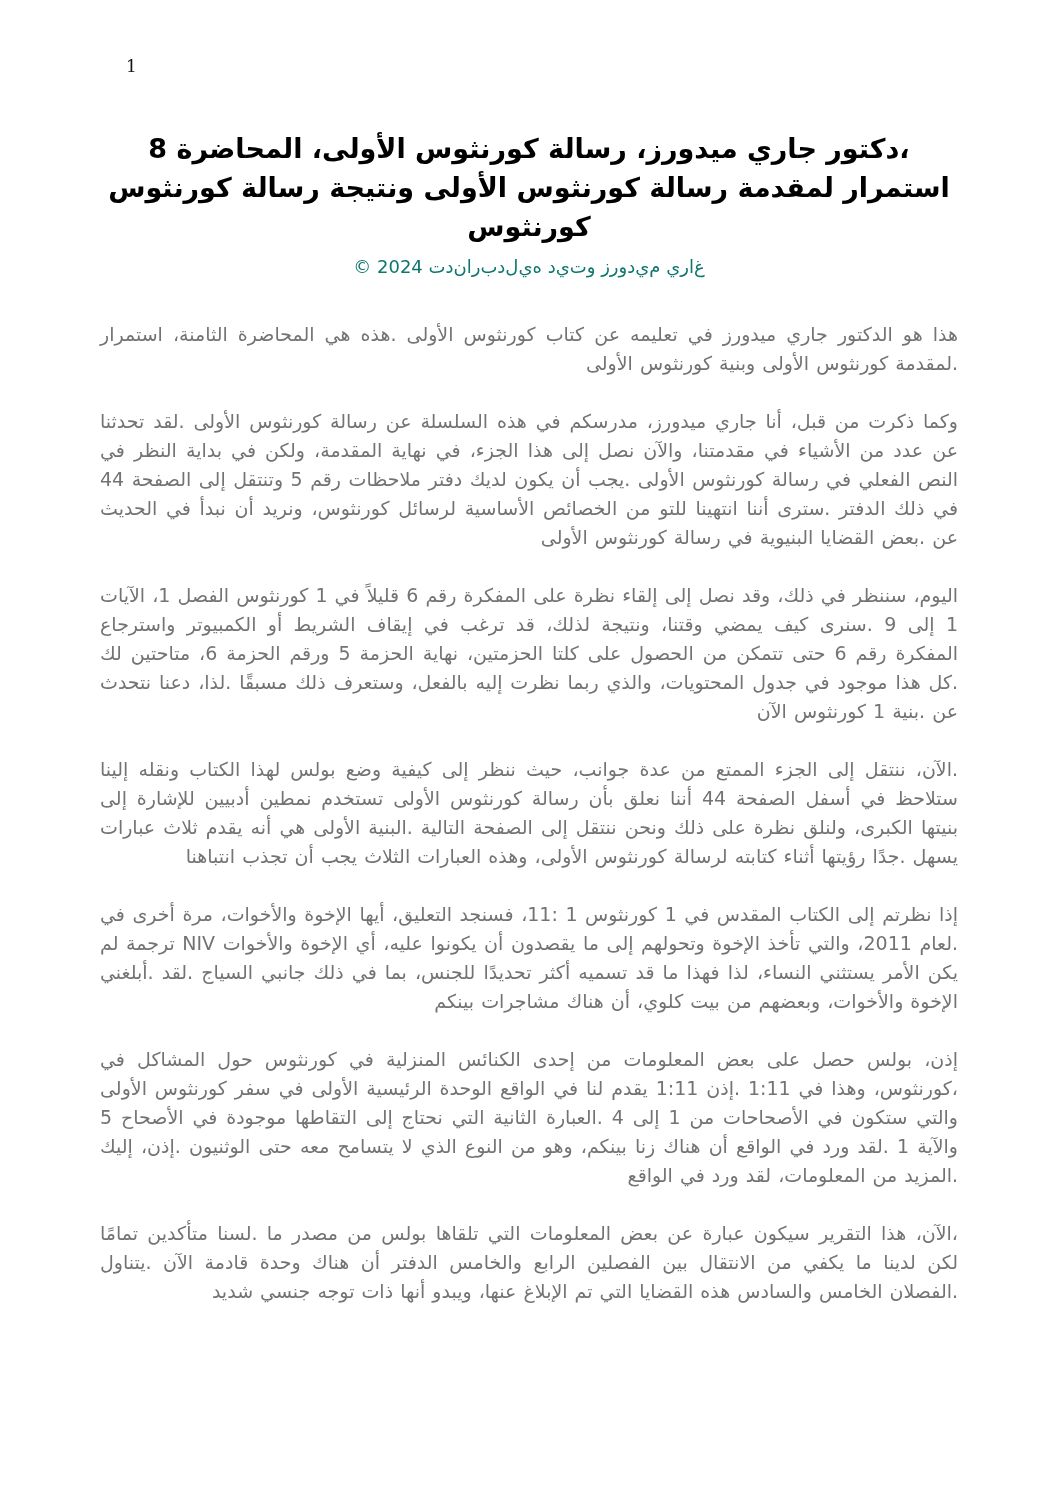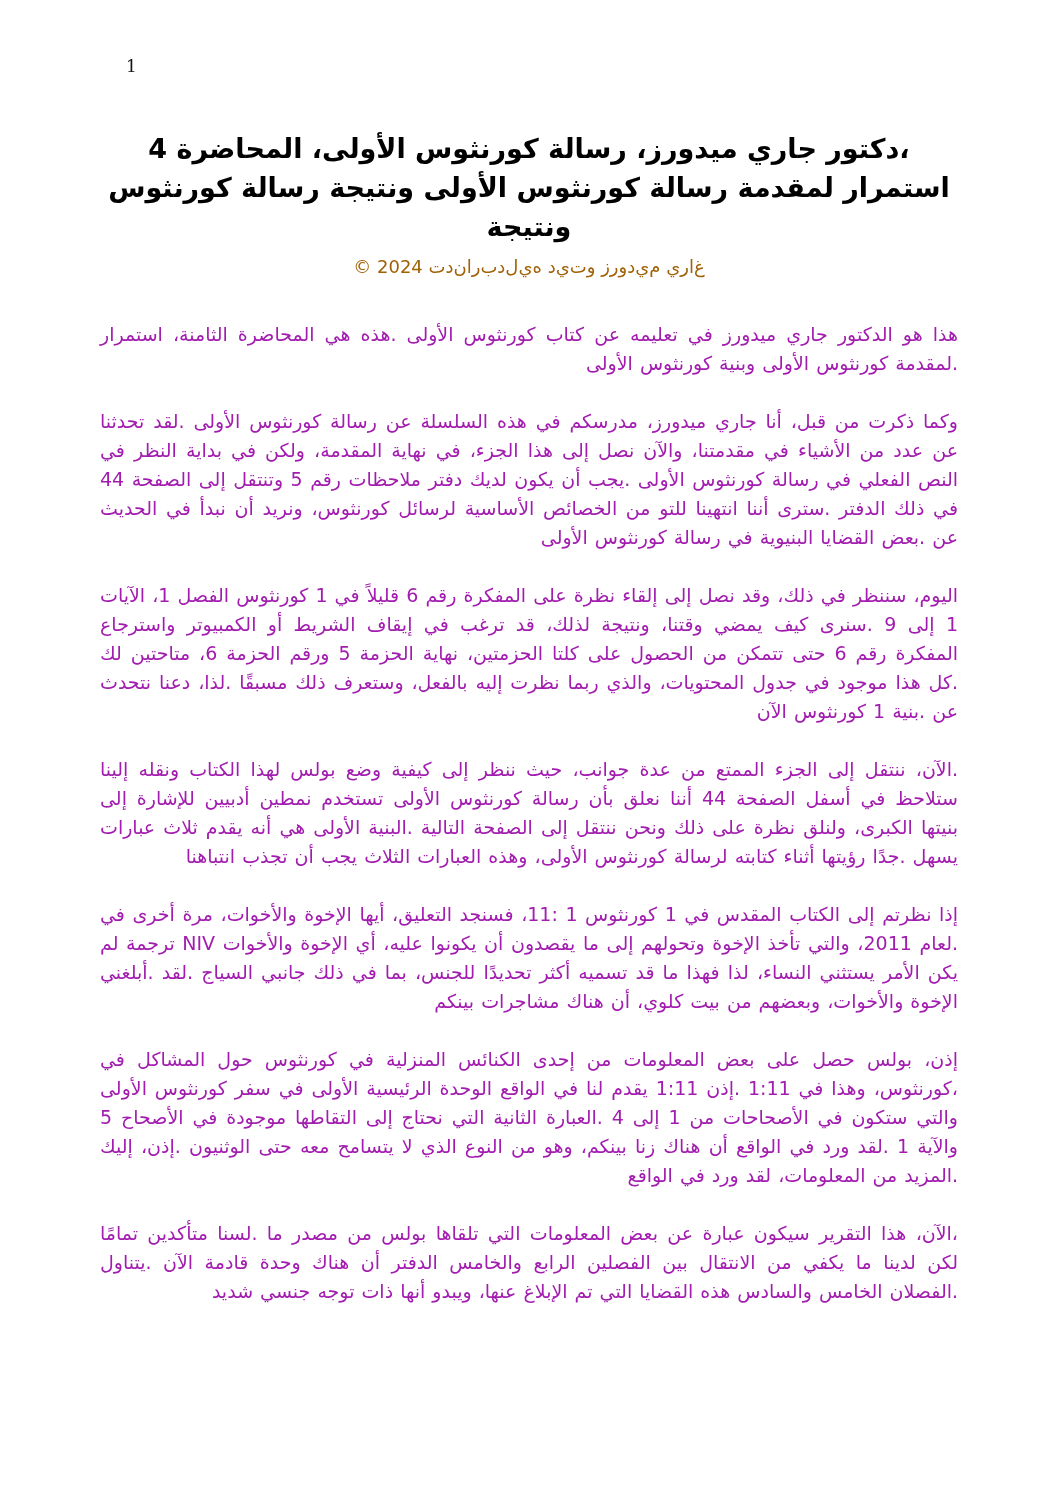--- a/index.html
+++ b/index.html
@@ -39,47 +39,47 @@
     font-size: 27px;
     line-height: 39px;
     color: #000000;
   }
   .byline {
     margin-top: 8px;
     text-align: center;
     font-size: 18px;
     line-height: 26px;
     font-weight: 400;
-    color: #a16207;
+    color: #0f766e;
   }
   .body-text {
     margin-top: 40px;
   }
   .body-text p {
     margin: 0 0 29px 0;
     font-size: 19px;
     line-height: 29px;
     text-align: justify;
     word-spacing: 1px;
-    color: #a21caf;
+    color: #737373;
   }
 </style>
 </head>
 <body>
 
 <div class="sheet">
 
   <div class="page-number">1</div>
 
   <div class="content">
 
     <h1 class="doc-title">
-      <div>،دكتور جاري ميدورز، رسالة كورنثوس الأولى، المحاضرة 4</div>
+      <div>،دكتور جاري ميدورز، رسالة كورنثوس الأولى، المحاضرة 8</div>
       <div>استمرار لمقدمة رسالة كورنثوس الأولى ونتيجة رسالة كورنثوس</div>
-      <div>ونتيجة</div>
+      <div>كورنثوس</div>
     </h1>
 
     <div class="byline">غ‌ا‌ر‌ي م‌ي‌د‌و‌ر‌ز و‌ت‌ي‌د ه‌ي‌ل‌د‌ب‌ر‌ا‌ن‌د‌ت 2024 ©</div>
 
     <div class="body-text">
       <p>هذا هو الدكتور جاري ميدورز في تعليمه عن كتاب كورنثوس الأولى .هذه هي المحاضرة الثامنة، استمرار .لمقدمة كورنثوس الأولى وبنية كورنثوس الأولى</p>
       <p>وكما ذكرت من قبل، أنا جاري ميدورز، مدرسكم في هذه السلسلة عن رسالة كورنثوس الأولى .لقد تحدثنا عن عدد من الأشياء في مقدمتنا، والآن نصل إلى هذا الجزء، في نهاية المقدمة، ولكن في بداية النظر في النص الفعلي في رسالة كورنثوس الأولى .يجب أن يكون لديك دفتر ملاحظات رقم 5 وتنتقل إلى الصفحة 44 في ذلك الدفتر .سترى أننا انتهينا للتو من الخصائص الأساسية لرسائل كورنثوس، ونريد أن نبدأ في الحديث عن .بعض القضايا البنيوية في رسالة كورنثوس الأولى</p>
       <p>اليوم، سننظر في ذلك، وقد نصل إلى إلقاء نظرة على المفكرة رقم 6 قليلاً في 1 كورنثوس الفصل 1، الآيات 1 إلى 9 .سنرى كيف يمضي وقتنا، ونتيجة لذلك، قد ترغب في إيقاف الشريط أو الكمبيوتر واسترجاع المفكرة رقم 6 حتى تتمكن من الحصول على كلتا الحزمتين، نهاية الحزمة 5 ورقم الحزمة 6، متاحتين لك .كل هذا موجود في جدول المحتويات، والذي ربما نظرت إليه بالفعل، وستعرف ذلك مسبقًا .لذا، دعنا نتحدث عن .بنية 1 كورنثوس الآن</p>
       <p>.الآن، ننتقل إلى الجزء الممتع من عدة جوانب، حيث ننظر إلى كيفية وضع بولس لهذا الكتاب ونقله إلينا ستلاحظ في أسفل الصفحة 44 أننا نعلق بأن رسالة كورنثوس الأولى تستخدم نمطين أدبيين للإشارة إلى بنيتها الكبرى، ولنلق نظرة على ذلك ونحن ننتقل إلى الصفحة التالية .البنية الأولى هي أنه يقدم ثلاث عبارات يسهل .جدًا رؤيتها أثناء كتابته لرسالة كورنثوس الأولى، وهذه العبارات الثلاث يجب أن تجذب انتباهنا</p>
       <p>إذا نظرتم إلى الكتاب المقدس في 1 كورنثوس 1 :11، فسنجد التعليق، أيها الإخوة والأخوات، مرة أخرى في .لعام 2011، والتي تأخذ الإخوة وتحولهم إلى ما يقصدون أن يكونوا عليه، أي الإخوة والأخوات NIV ترجمة لم يكن الأمر يستثني النساء، لذا فهذا ما قد تسميه أكثر تحديدًا للجنس، بما في ذلك جانبي السياج .لقد .أبلغني الإخوة والأخوات، وبعضهم من بيت كلوي، أن هناك مشاجرات بينكم</p>

